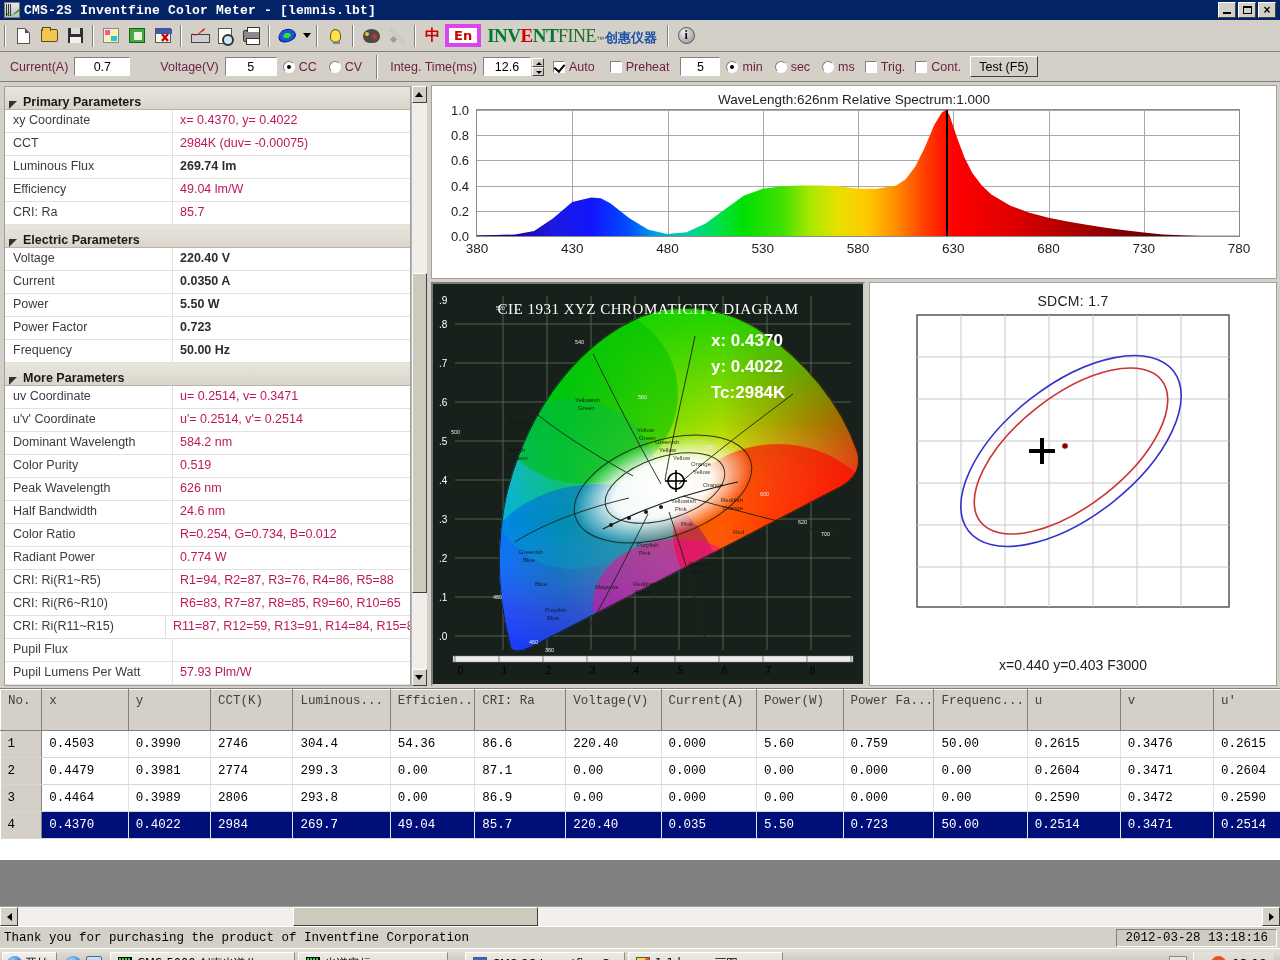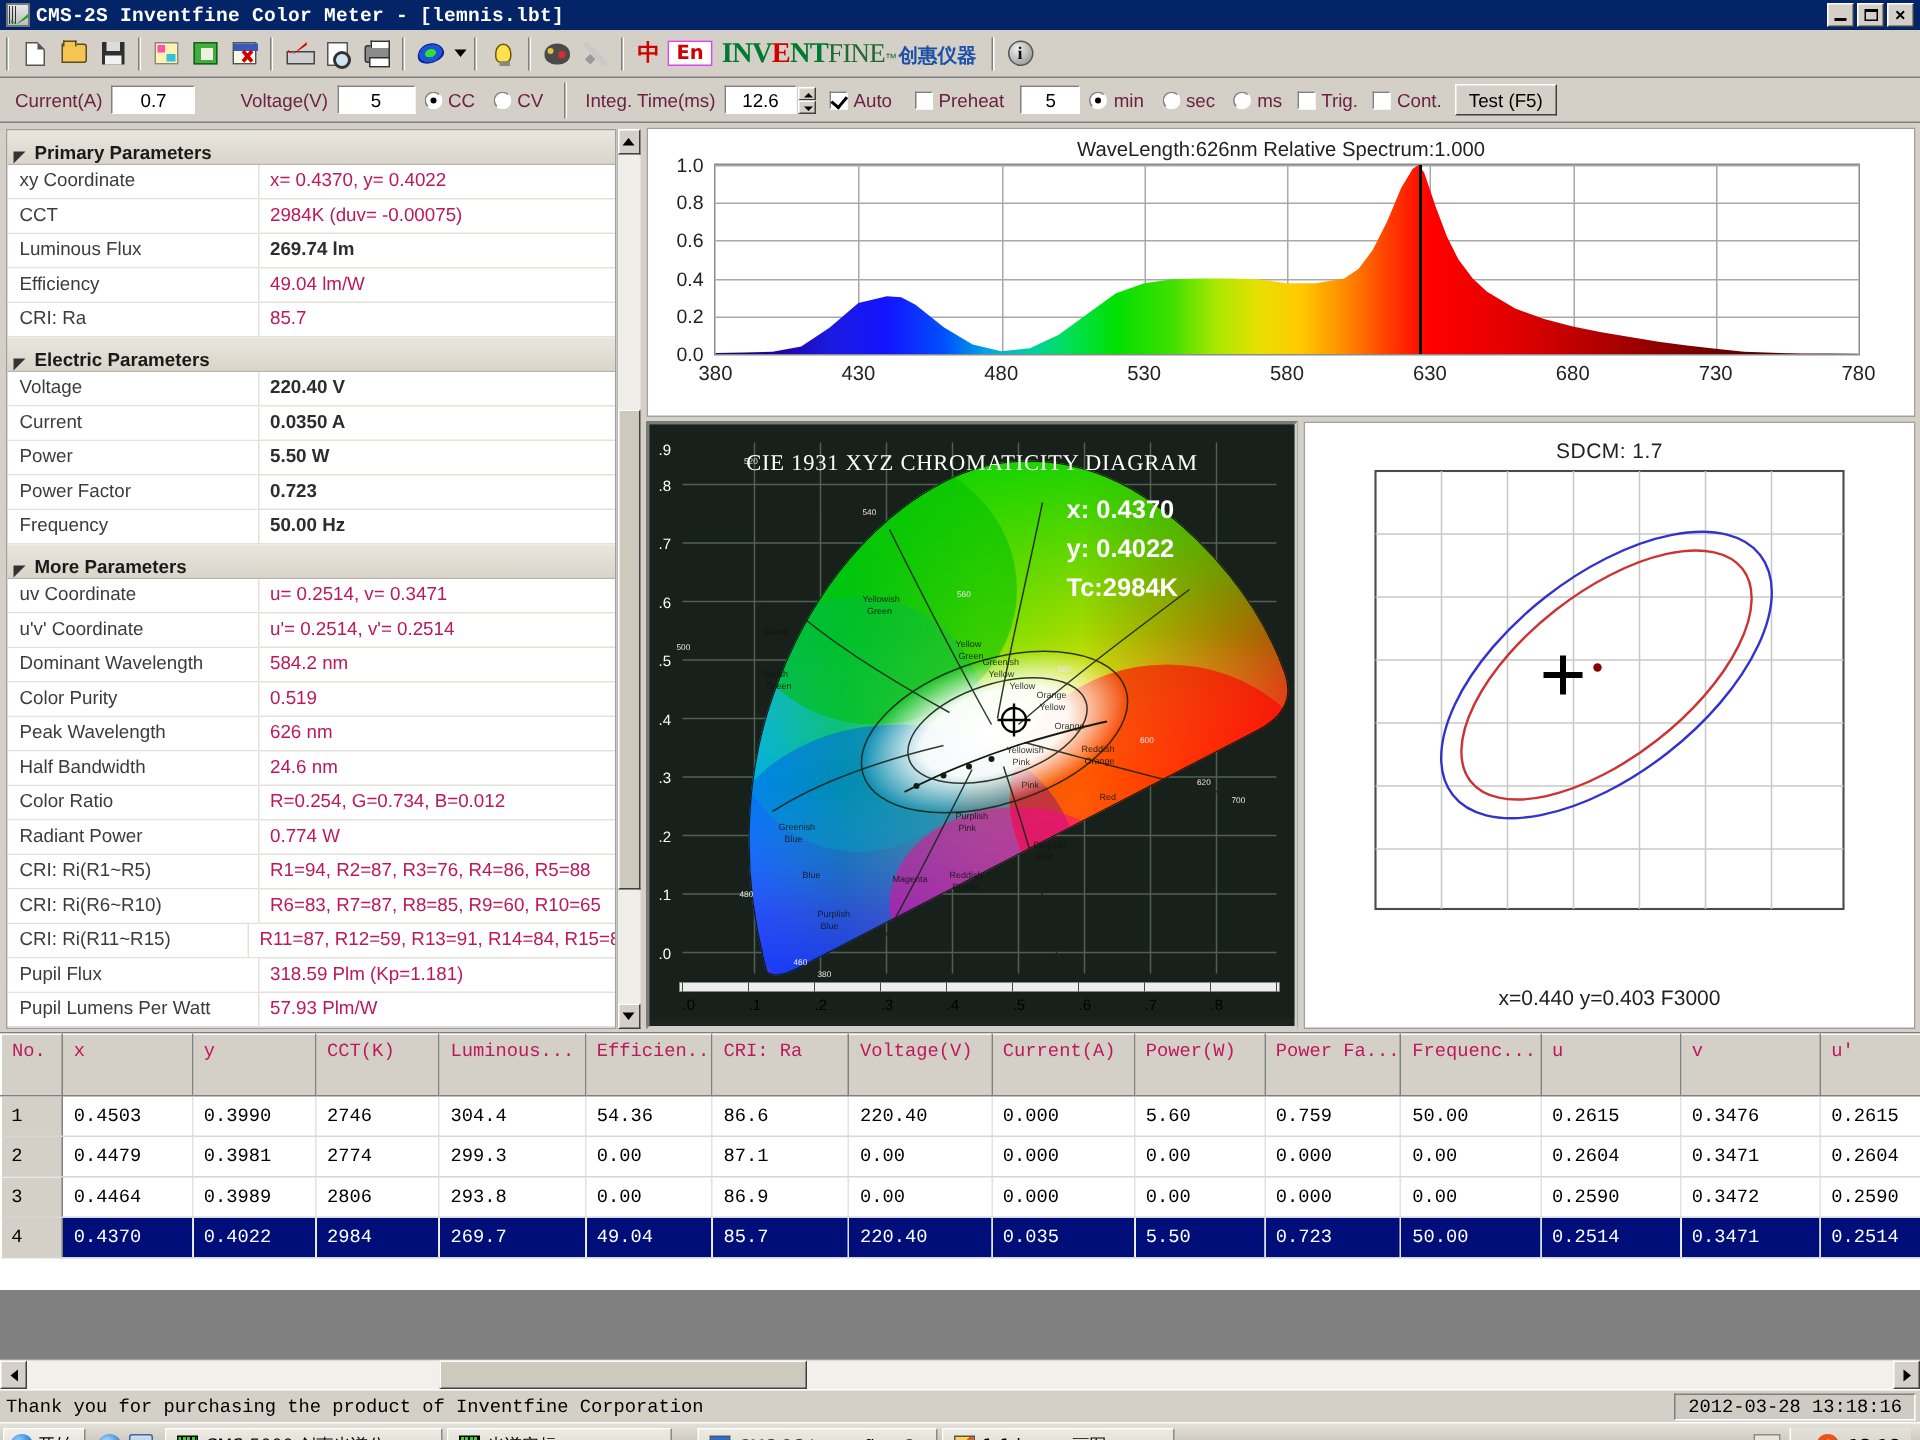--- a/index.html
+++ b/index.html
@@ -82,21 +82,21 @@
   .ic-cie{width:18px;height:13px;background:radial-gradient(ellipse at 50% 50%,#2fe02f 0 28%,#1d53d8 30% 60%,#0a2a90 62% 100%);border-radius:50% 50% 50% 50%/60% 60% 40% 40%;transform:rotate(-18deg);}
   .tb-arrow { width:0;height:0;border-left:4px solid transparent;border-right:4px solid transparent;border-top:5px solid #000; margin-left:1px;}
   .ic-bulb{width:11px;height:13px;background:#ffe14d;border:1px solid #6b5a00;border-radius:50% 50% 35% 35%;}
   .ic-bulb:after{content:"";position:absolute;left:2px;bottom:-3px;width:7px;height:3px;background:#888;}
   .ic-palette{width:17px;height:14px;background:#4a4a4a;border-radius:50% 50% 45% 45%;position:relative;}
   .ic-palette:before{content:"";position:absolute;left:2px;top:3px;width:4px;height:4px;border-radius:50%;background:#e8c23a;}
   .ic-palette:after{content:"";position:absolute;right:3px;top:5px;width:5px;height:5px;border-radius:50%;background:#d03030;}
   .ic-wand{width:16px;height:16px;background:linear-gradient(45deg,transparent 42%,#c9c9c9 42% 58%,transparent 58%);}
   .ic-wand:after{content:"";position:absolute;left:2px;bottom:2px;width:5px;height:5px;background:#9a9a9a;transform:rotate(45deg);}
   .lang-btn{font-size:15px;font-weight:bold;color:#d00000;padding:0 5px;font-family:"DejaVu Sans",sans-serif;}
-  .lang-btn.sel{border:1px solid #d946ef;background:#fff;font-size:13px;text-align:right;}
+  .lang-btn.sel{border:4px solid #d946ef;background:#fff;font-size:13px;text-align:right;}
   .brandbox{display:flex;align-items:baseline;padding:0 6px;}
   .brand-inv{font-family:"Liberation Serif",serif;font-weight:bold;font-size:19px;color:#007a2e;letter-spacing:-.5px;}
   .brand-v{color:#d40000;}
   .brand-fine{font-family:"Liberation Serif",serif;font-size:18px;color:#1e6b2e;letter-spacing:-.5px;}
   .brand-tm{font-size:8px;color:#1e6b2e;vertical-align:super;}
   .brand-cn{font-family:"DejaVu Sans",sans-serif;font-size:13px;color:#1b4fa8;font-weight:bold;margin-left:1px;}
   .ic-info{width:17px;height:17px;border-radius:50%;background:radial-gradient(circle at 35% 30%,#efefef,#8a8a8a);border:1px solid #555;color:#111;font:bold 12px "Liberation Serif",serif;display:flex;align-items:center;justify-content:center;}
 
   
   .ctrlbar {
@@ -188,21 +188,21 @@
   .sdcm-title{ text-align:center; font-size:14px; color:#222; padding-top:10px; letter-spacing:.3px;}
   .sdcm-foot{ text-align:center; font-size:14px; color:#222; position:absolute; bottom:12px; left:0; right:0;}
 
   
   .tablewrap{ height:172px; background:#fff; border-top:1px solid #808080; position:relative; overflow:hidden;}
   table.dt{ border-collapse:collapse; table-layout:fixed; width:1292px;
     font-family:"Liberation Mono", monospace; font-size:12.5px; }
   table.dt th{
     background:#d4d0c8; border:1px solid; border-color:#fff #808080 #808080 #fff;
     font-weight:normal; text-align:left; padding:4px 0 22px 7px; height:26px;
-    color:#be185d; white-space:nowrap; overflow:hidden;
+    color:#404040; white-space:nowrap; overflow:hidden;
   }
   table.dt td{
     border-bottom:1px solid #d6d6d6; border-right:1px solid #e2e2e2;
     padding:5px 0 5px 7px; height:27px; color:#000; white-space:nowrap; overflow:hidden;
   }
   table.dt td.idx{ background:#d4d0c8; border-right:1px solid #808080; }
   table.dt tr.sel td{ background:#000e7a; color:#fff; }
   table.dt tr.sel td.idx{ background:#d4d0c8; color:#000; }
   .graypad{ background:#808080; height:46px; }
   .hscroll{ height:20px; background:#eceae4; display:flex; align-items:stretch; border-top:1px solid #a0a0a0;}
@@ -489,21 +489,20 @@
         <div class="prow">
           <div class="pname">CRI: Ri(R6~R10)</div>
           <div class="pval">R6=83, R7=87, R8=85, R9=60, R10=65</div>
         </div>
         <div class="prow">
           <div class="pname">CRI: Ri(R11~R15)</div>
           <div class="pval">R11=87, R12=59, R13=91, R14=84, R15=82</div>
         </div>
         <div class="prow">
           <div class="pname">Pupil Flux</div>
-          <div class="pval">318.59 Plm (Kp=1.181)</div>
         </div>
         <div class="prow">
           <div class="pname">Pupil Lumens Per Watt</div>
           <div class="pval">57.93 Plm/W</div>
         </div>
       </div>
     <div class="vscroll">
       <div class="sb-btn">
           <span class="a u"></span>
         </div>

